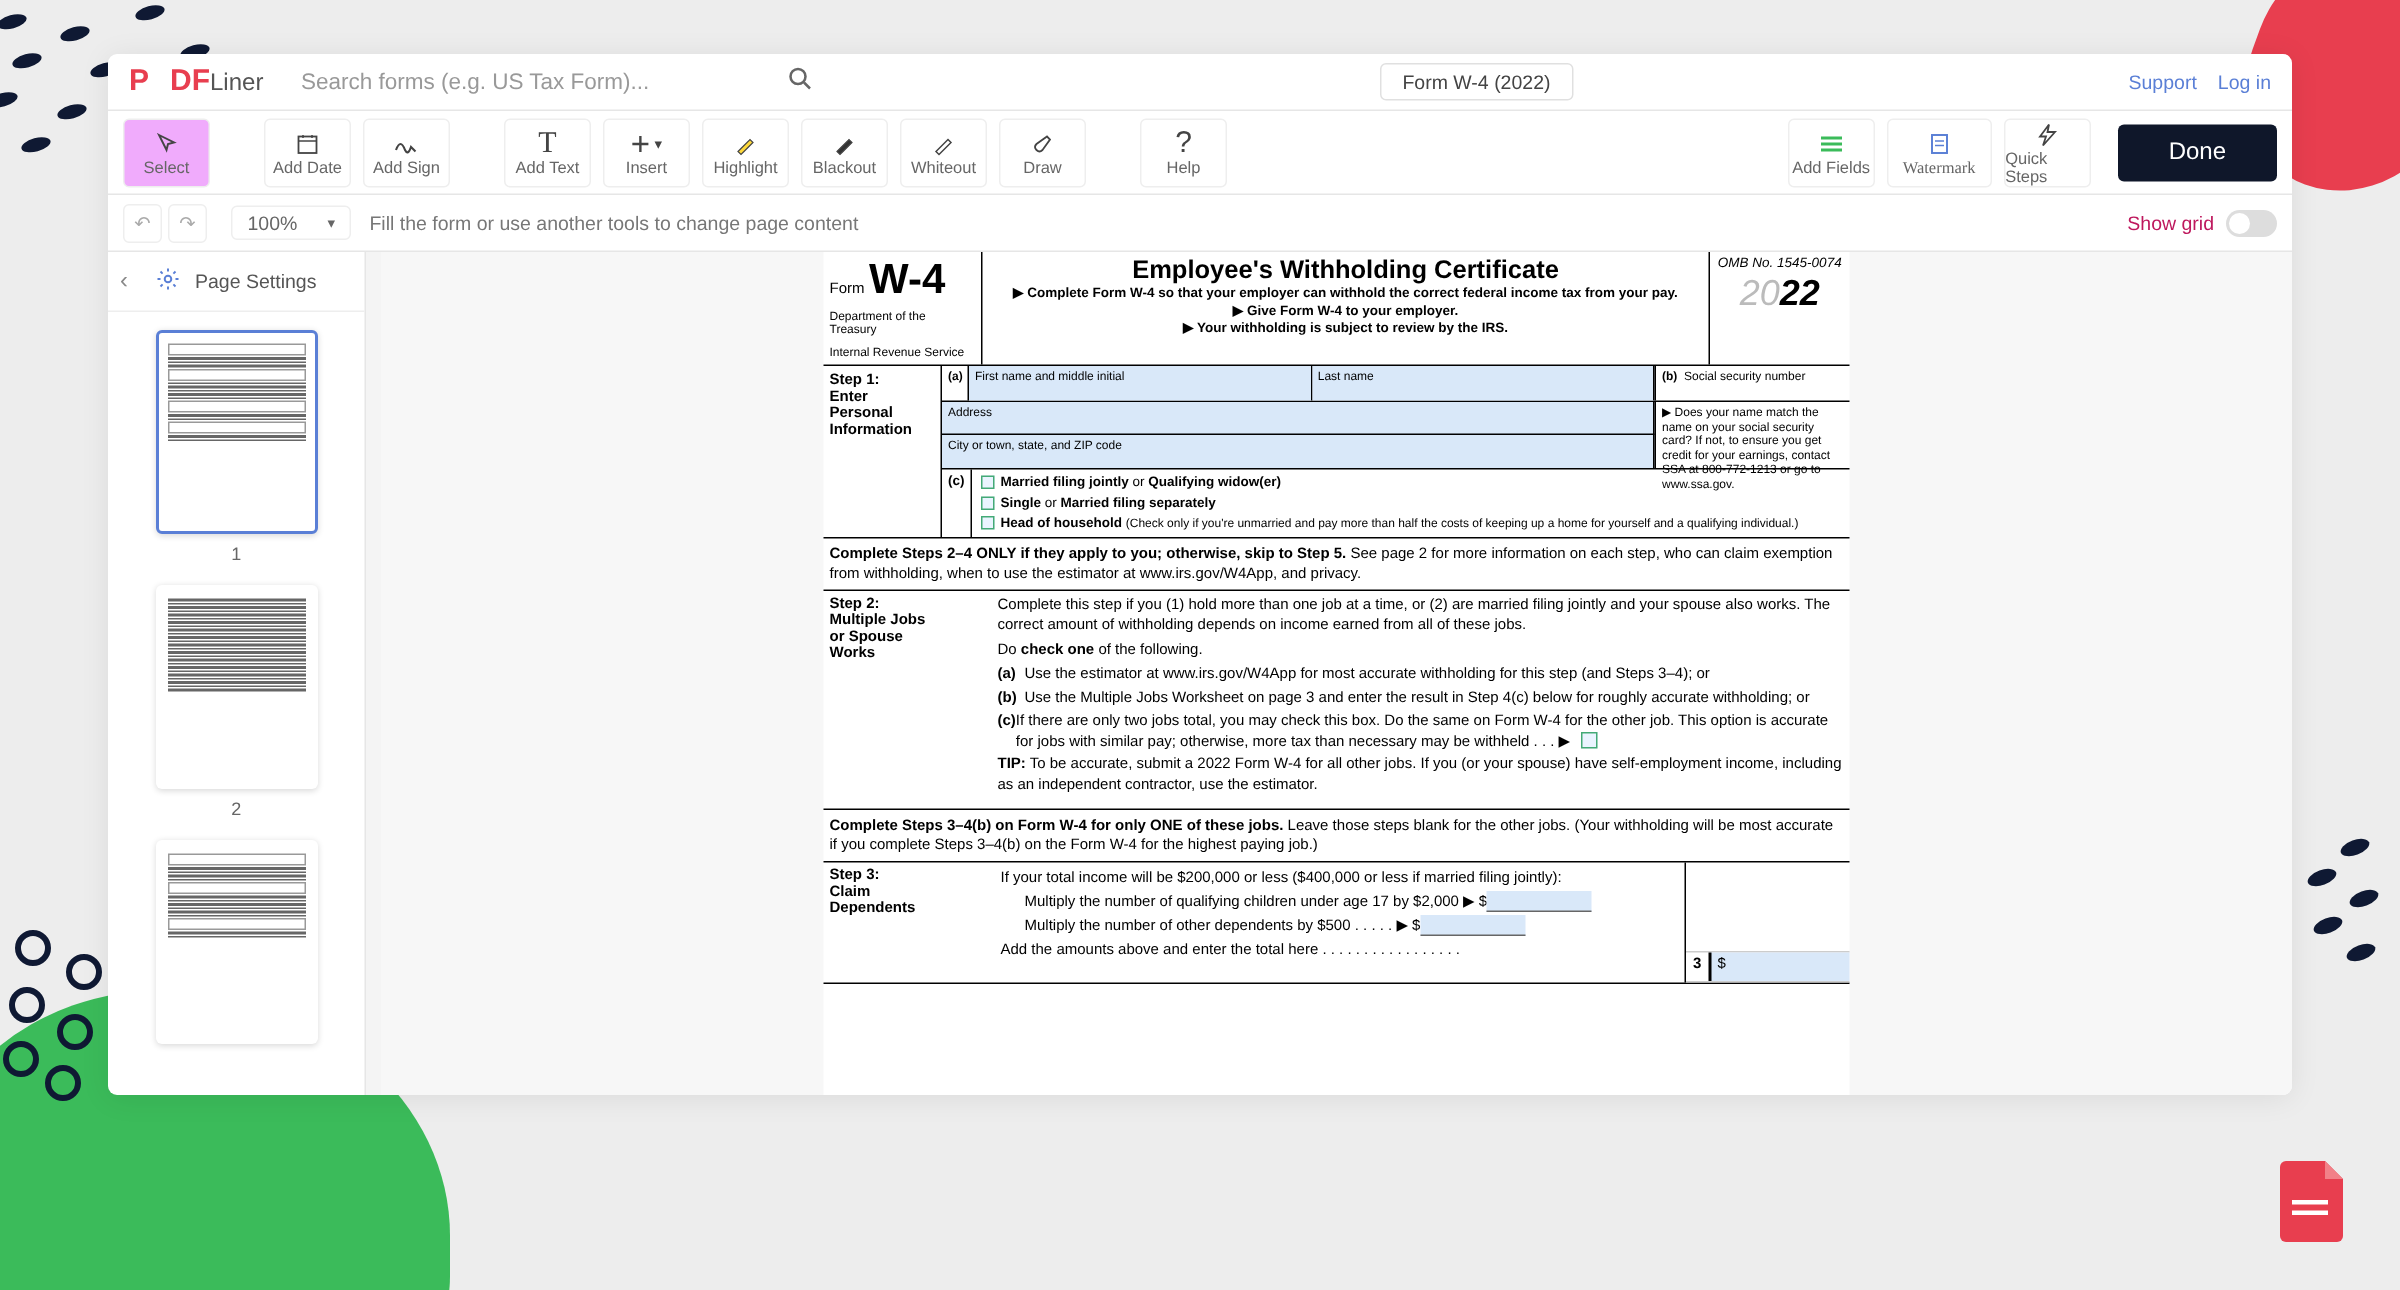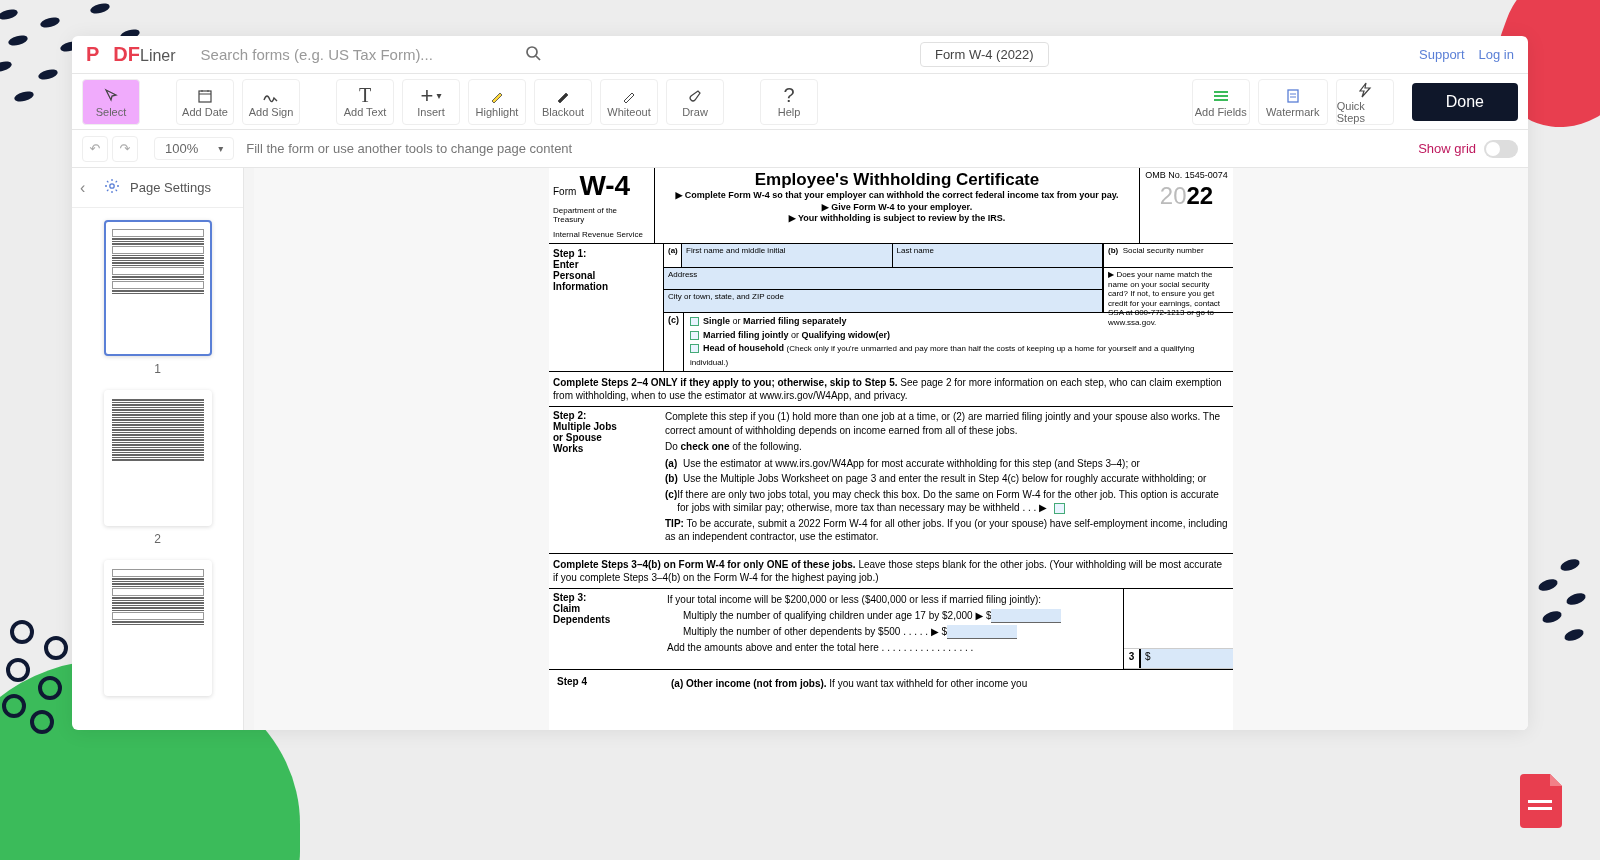--- a/index.html
+++ b/index.html
@@ -24,21 +24,21 @@
 .searchbox input { border: none; outline: none; width: 100%; font-size: 15px; color: #333; }
 .searchbox input::placeholder { color: #999; }
 .search-icon { position: absolute; right: 8px; color: #666; }
 .doc-title { margin: 0 auto; font-size: 13px; color: #444; border: 1px solid #e0e0e0; padding: 4px 14px; border-radius: 4px; }
 .top-links { display: flex; gap: 14px; font-size: 13px; }
 .top-links a { color: #5a7fd6; text-decoration: none; cursor: pointer; }
 .toolbar { height: 56px; border-bottom: 1px solid #e6e6e6; display: flex; align-items: center; padding: 0 10px; }
 .tool { display: flex; flex-direction: column; align-items: center; justify-content: center; width: 58px; height: 46px; border: 1px solid #eee; border-radius: 4px; margin-right: 8px; cursor: pointer; font-size: 11px; color: #666; }
 .tool.sel { background: #f0abfc; }
 .tool .ticon { font-size: 18px; height: 20px; display: flex; align-items: center; }
-.tool-wide { width: 70px; }
+.tool-wide { width: 70px; font-family: Liberation Serif, serif; }
 .tgap { width: 28px; }
 .spacer { flex: 1; }
 .done-btn { background: #0f172a; color: #fff; border: none; border-radius: 4px; padding: 10px 34px; font-size: 16px; font-weight: 500; cursor: pointer; margin-left: 10px; }
 .secondbar { height: 38px; border-bottom: 1px solid #e6e6e6; display: flex; align-items: center; padding: 0 10px; font-size: 13px; color: #777; }
 .undo, .redo { width: 26px; height: 26px; border: 1px solid #eee; border-radius: 4px; display: flex; align-items: center; justify-content: center; margin-right: 4px; cursor: pointer; color: #aaa; }
 .zoom { border: 1px solid #eee; border-radius: 4px; padding: 3px 10px; margin: 0 12px; display: flex; align-items: center; gap: 20px; color: #666; cursor: pointer; }
 .grid-toggle { margin-left: auto; display: flex; align-items: center; gap: 8px; color: #be185d; }
 .toggle { width: 34px; height: 18px; background: #ddd; border-radius: 10px; position: relative; cursor: pointer; }
 .toggle::after { content: ''; position: absolute; left: 2px; top: 2px; width: 14px; height: 14px; background: #fff; border-radius: 50%; }
 .main { flex: 1; display: flex; overflow: hidden; }
@@ -53,24 +53,24 @@
 .canvas { flex: 1; background: #f7f7f7; overflow: auto; display: flex; justify-content: center; padding-top: 0; }
 .page { width: 684px; background: #fff; font-size: 11px; color: #000; font-family: Arial, sans-serif; }
 .form-head { display: flex; border-bottom: 1.5px solid #000; }
 .fh-left { width: 106px; padding: 4px; border-right: 1px solid #000; }
 .fh-left .form-label { font-size: 10px; }
 .fh-left .w4 { font-size: 28px; font-weight: 900; line-height: 1; }
 .fh-left .dept { font-size: 8px; margin-top: 6px; }
 .fh-center { flex: 1; text-align: center; padding: 2px 8px; }
 .fh-center h2 { font-size: 17px; font-weight: 700; }
 .fh-center .sub { font-size: 9px; line-height: 1.3; }
-.fh-right { width: 94px; border-left: 1px solid #000; padding: 2px 4px; font-size: 9px; text-align: center; }
+.fh-right { width: 94px; border-left: 1px solid #000; padding: 2px 4px; font-size: 9px; text-align: center; font-style: italic; }
 .fh-right .year { font-size: 24px; font-weight: 400; margin-top: 2px; }
 .fh-right .year .g { color: #bbb; }
-.step1 { display: flex; border-bottom: 1.5px solid #000; gap: 36px; }
+.step1 { display: flex; border-bottom: 1.5px solid #000; }
 .s1-label { width: 78px; padding: 4px; font-size: 10px; }
 .s1-label b { font-weight: 700; }
 .s1-fields { flex: 1; border-left: 1px solid #000; }
 .s1-row1 { display: flex; height: 24px; border-bottom: 1px solid #000; }
 .s1-cell { border-right: 1px solid #000; font-size: 8px; padding: 2px 4px; }
 .s1-cell.bl { background: #d9e8f9; }
 .s1-right { width: 130px; border-left: 1px solid #000; padding: 2px 4px; font-size: 8px; }
 .s1-note { font-size: 8px; line-height: 1.2; }
 .s1-c { display: flex; border-top: 1px solid #000; }
 .s1-c-label { width: 20px; padding: 2px 4px; font-size: 9px; border-right: 1px solid #000; text-align: center; }
@@ -399,22 +399,22 @@
               <div style="display:flex">
                 <div style="flex:1">
                   <div class="s1-cell bl" style="height:22px;border-bottom:1px solid #000"><span>Address</span></div>
                   <div class="s1-cell bl" style="height:22px"><span>City or town, state, and ZIP code</span></div>
                 </div>
                 <div class="s1-right s1-note" style="height:44px"><span>▶ Does your name match the name on your social security card? If not, to ensure you get credit for your earnings, contact SSA at 800-772-1213 or go to www.ssa.gov.</span></div>
               </div>
               <div class="s1-c">
                 <div class="s1-c-label"><b>(c)</b></div>
                 <div class="s1-c-opts">
+                  <div><span class="cbx"></span><b>Married filing jointly</b> or <b>Qualifying widow(er)</b></div>
                   <div><span class="cbx"></span><b>Single</b> or <b>Married filing separately</b></div>
-                  <div><span class="cbx"></span><b>Married filing jointly</b> or <b>Qualifying widow(er)</b></div>
                   <div><span class="cbx"></span><b>Head of household</b> <span style="font-size:8px">(Check only if you're unmarried and pay more than half the costs of keeping up a home for yourself and a qualifying individual.)</span></div>
                 </div>
               </div>
             </div>
           </div>
 
           <div class="para"><b>Complete Steps 2–4 ONLY if they apply to you; otherwise, skip to Step 5.</b><span> See page 2 for more information on each step, who can claim exemption from withholding, when to use the estimator at www.irs.gov/W4App, and privacy.</span></div>
 
           <div class="step2">
             <div class="s2-label"><b>Step 2:<br>Multiple Jobs<br>or Spouse<br>Works</b></div>
@@ -449,21 +449,17 @@
             </div>
             <div class="s3-lines">
               <div style="height:60px;border-bottom:1px solid #ccc"></div>
               <div class="s3-lnrow">
                 <div class="s3-num">3</div>
                 <div class="s3-val"><span>$</span></div>
               </div>
             </div>
           </div>
 
-          <div style="display:flex;padding:3px 4px">
-            <div class="s3-label" style="width:108px"><b>Step 4</b></div>
-            <div class="s3-body" style="flex:1"><b>(a) Other income (not from jobs).</b> If you want tax withheld for other income you</div>
-          </div>
         </div>
       </div>
     </div>
   </div>
 </div>
 
 </body></html>

